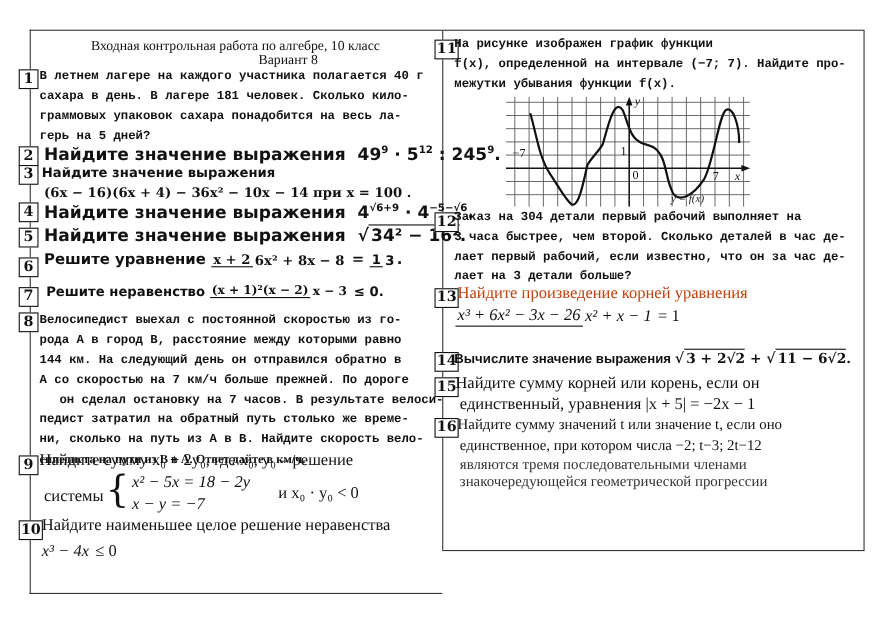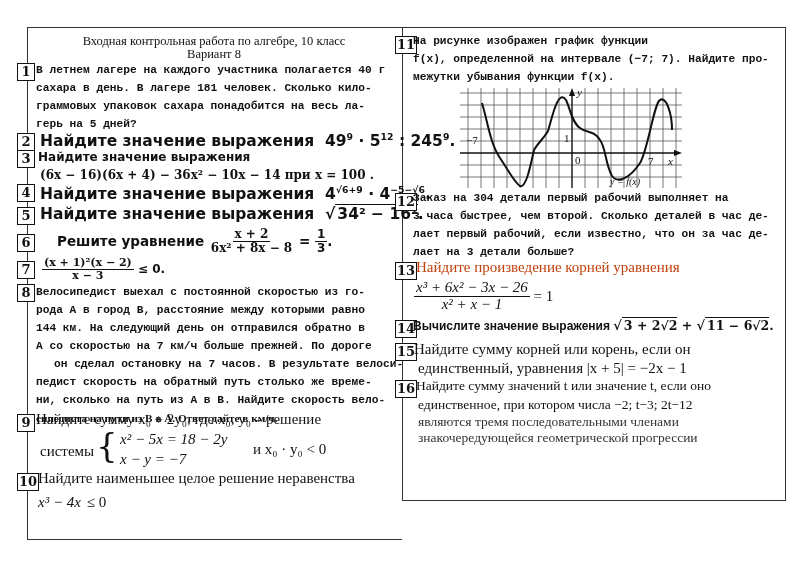--- a/index.html
+++ b/index.html
@@ -10,36 +10,36 @@
   #right-panel { left:402px; top:27px; width:382px; height:472px; }
   .num { position:absolute; background:#fff; border:1.5px solid #111;
          font-family:"DejaVu Serif", serif; font-weight:bold; font-size:13px;
          line-height:16px; text-align:center; min-width:14px; height:16px; padding:0 1px; }
   .t { position:absolute; white-space:nowrap; }
   .cb { font-family:"Liberation Mono", monospace; font-weight:bold; font-size:11.2px; line-height:18px; }
   .h1 { font-family:"DejaVu Sans", sans-serif; font-weight:bold; font-size:15.5px; }
   .h2 { font-family:"DejaVu Sans", sans-serif; font-weight:bold; font-size:12px; }
   .ser { font-family:"Liberation Serif", serif; font-size:15px; }
   .ser2 { font-family:"Liberation Serif", serif; font-size:13.5px; }
-  .frac { display:inline-flex; flex-direction:column; align-items:center; vertical-align:middle; }
+  .frac { display:inline-flex; flex-direction:row; align-items:flex-end; vertical-align:middle; }
   .frac .nu { border-bottom:1.2px solid #111; padding:0 2px; line-height:1.05; }
   .frac .de { padding:0 2px; line-height:1.05; }
   sup { font-size:0.6em; }
   .sqrt { border-top:1.2px solid #111; padding-left:2px; }
   .brace { font-size:34px; font-family:"DejaVu Serif", serif; font-weight:normal; line-height:34px; display:inline-block; vertical-align:middle; }
   .title { position:absolute; left:0; width:374px; text-align:center; font-family:"Liberation Serif", serif; font-size:12.5px; line-height:13px; }
 </style>
 </head>
 <body>
 
 <div id="left-panel" class="panel"></div>
 <div id="right-panel" class="panel"></div>
 
 <div class="title" style="left:27px; top:35px;">Входная контрольная работа по алгебре, 10 класс</div>
-<div class="title" style="left:27px; top:48px;">Вариант 8</div>
+<div class="title" style="left:27px; top:48px;padding-left:48px;">Вариант 8</div>
 
 <div class="num" style="left:17px; top:63px;">1</div>
 <div class="t cb" style="left:36px; top:61px;">В летнем лагере на каждого участника полагается 40 г</div>
 <div class="t cb" style="left:36px; top:79px;">сахара в день. В лагере 181 человек. Сколько кило-</div>
 <div class="t cb" style="left:36px; top:97px;">граммовых упаковок сахара понадобится на весь ла-</div>
 <div class="t cb" style="left:36px; top:115px;">герь на 5 дней?</div>
 
 <div class="num" style="left:17px; top:133px;">2</div>
 <div class="t h1" style="left:40px; top:131px;">
   <span>Найдите значение выражения</span>
@@ -59,48 +59,49 @@
 </div>
 
 <div class="num" style="left:17px; top:207px;">5</div>
 <div class="t h1" style="left:40px; top:205px;">
   <span>Найдите значение выражения</span>
   &nbsp;<span>√</span><span class="sqrt">34² − 16²</span><span>.</span>
 </div>
 
 <div class="num" style="left:17px; top:234px;">6</div>
 <div class="t" style="left:40px; top:228px; font-family:'DejaVu Sans',sans-serif; font-weight:bold; font-size:13.5px;">
-  <span style="vertical-align:middle;margin-left:17px;">Решите уравнение</span>
+  <span style="vertical-align:middle;">Решите уравнение</span>
   <span class="frac" style="font-size:12px; font-family:'DejaVu Serif',serif;">
     <span class="nu">x + 2</span>
     <span class="de">6x² + 8x − 8</span>
   </span>
   <span style="vertical-align:middle;">=</span>
   <span class="frac" style="font-size:12px;">
     <span class="nu">1</span>
     <span class="de">3</span>
   </span><span style="vertical-align:middle;">.</span>
 </div>
 
 <div class="num" style="left:17px; top:261px;">7</div>
 <div class="t" style="left:42px; top:257px; font-family:'DejaVu Sans',sans-serif; font-weight:bold; font-size:12px;">
+  <span style="vertical-align:middle;">Решите неравенство</span>
   <span class="frac" style="font-size:11px; font-family:'DejaVu Serif',serif;">
     <span class="nu">(x + 1)²(x − 2)</span>
     <span class="de">x − 3</span>
   </span>
   <span style="vertical-align:middle;">≤ 0.</span>
 </div>
 
 <div class="num" style="left:17px; top:284px;">8</div>
 <div class="t cb" style="left:36px; top:283px;">Велосипедист выехал с постоянной скоростью из го-</div>
 <div class="t cb" style="left:36px; top:301px;">рода А в город В, расстояние между которыми равно</div>
 <div class="t cb" style="left:36px; top:319px;">144 км. На следующий день он отправился обратно в</div>
 <div class="t cb" style="left:36px; top:337px;">А со скоростью на 7 км/ч больше прежней. По дороге</div>
 <div class="t cb" style="left:36px; top:355px;margin-left:18px;">он сделал остановку на 7 часов. В результате велоси-</div>
-<div class="t cb" style="left:36px; top:373px;">педист скорость на обратный путь столько же време-</div>
+<div class="t cb" style="left:36px; top:373px;">педист затратил на обратный путь столько же време-</div>
 <div class="t cb" style="left:36px; top:391px;">ни, сколько на путь из А в В. Найдите скорость вело-</div>
 <div class="t cb" style="left:36px; top:409px;font-family:Liberation Serif, serif;">сипедиста на пути из В в А. Ответ дайте в км/ч.</div>
 
 <div class="num" style="left:17px; top:414px;">9</div>
 <div class="t ser" style="left:36px; top:411px;">Найдите сумму  x₀ + 2y₀, где  x₀, y₀ – решение</div>
 <div class="t ser" style="left:40px; top:443px;">системы</div>
 <div class="t" style="left:96px; top:428px;"><span class="brace">{</span></div>
 <div class="t ser" style="left:120px; top:431px; font-style:italic;">x² − 5x = 18 − 2y</div>
 <div class="t ser" style="left:120px; top:451px; font-style:italic;">x − y = −7</div>
 <div class="t ser" style="left:253px; top:441px;">и  x₀ · y₀ &lt; 0</div>

